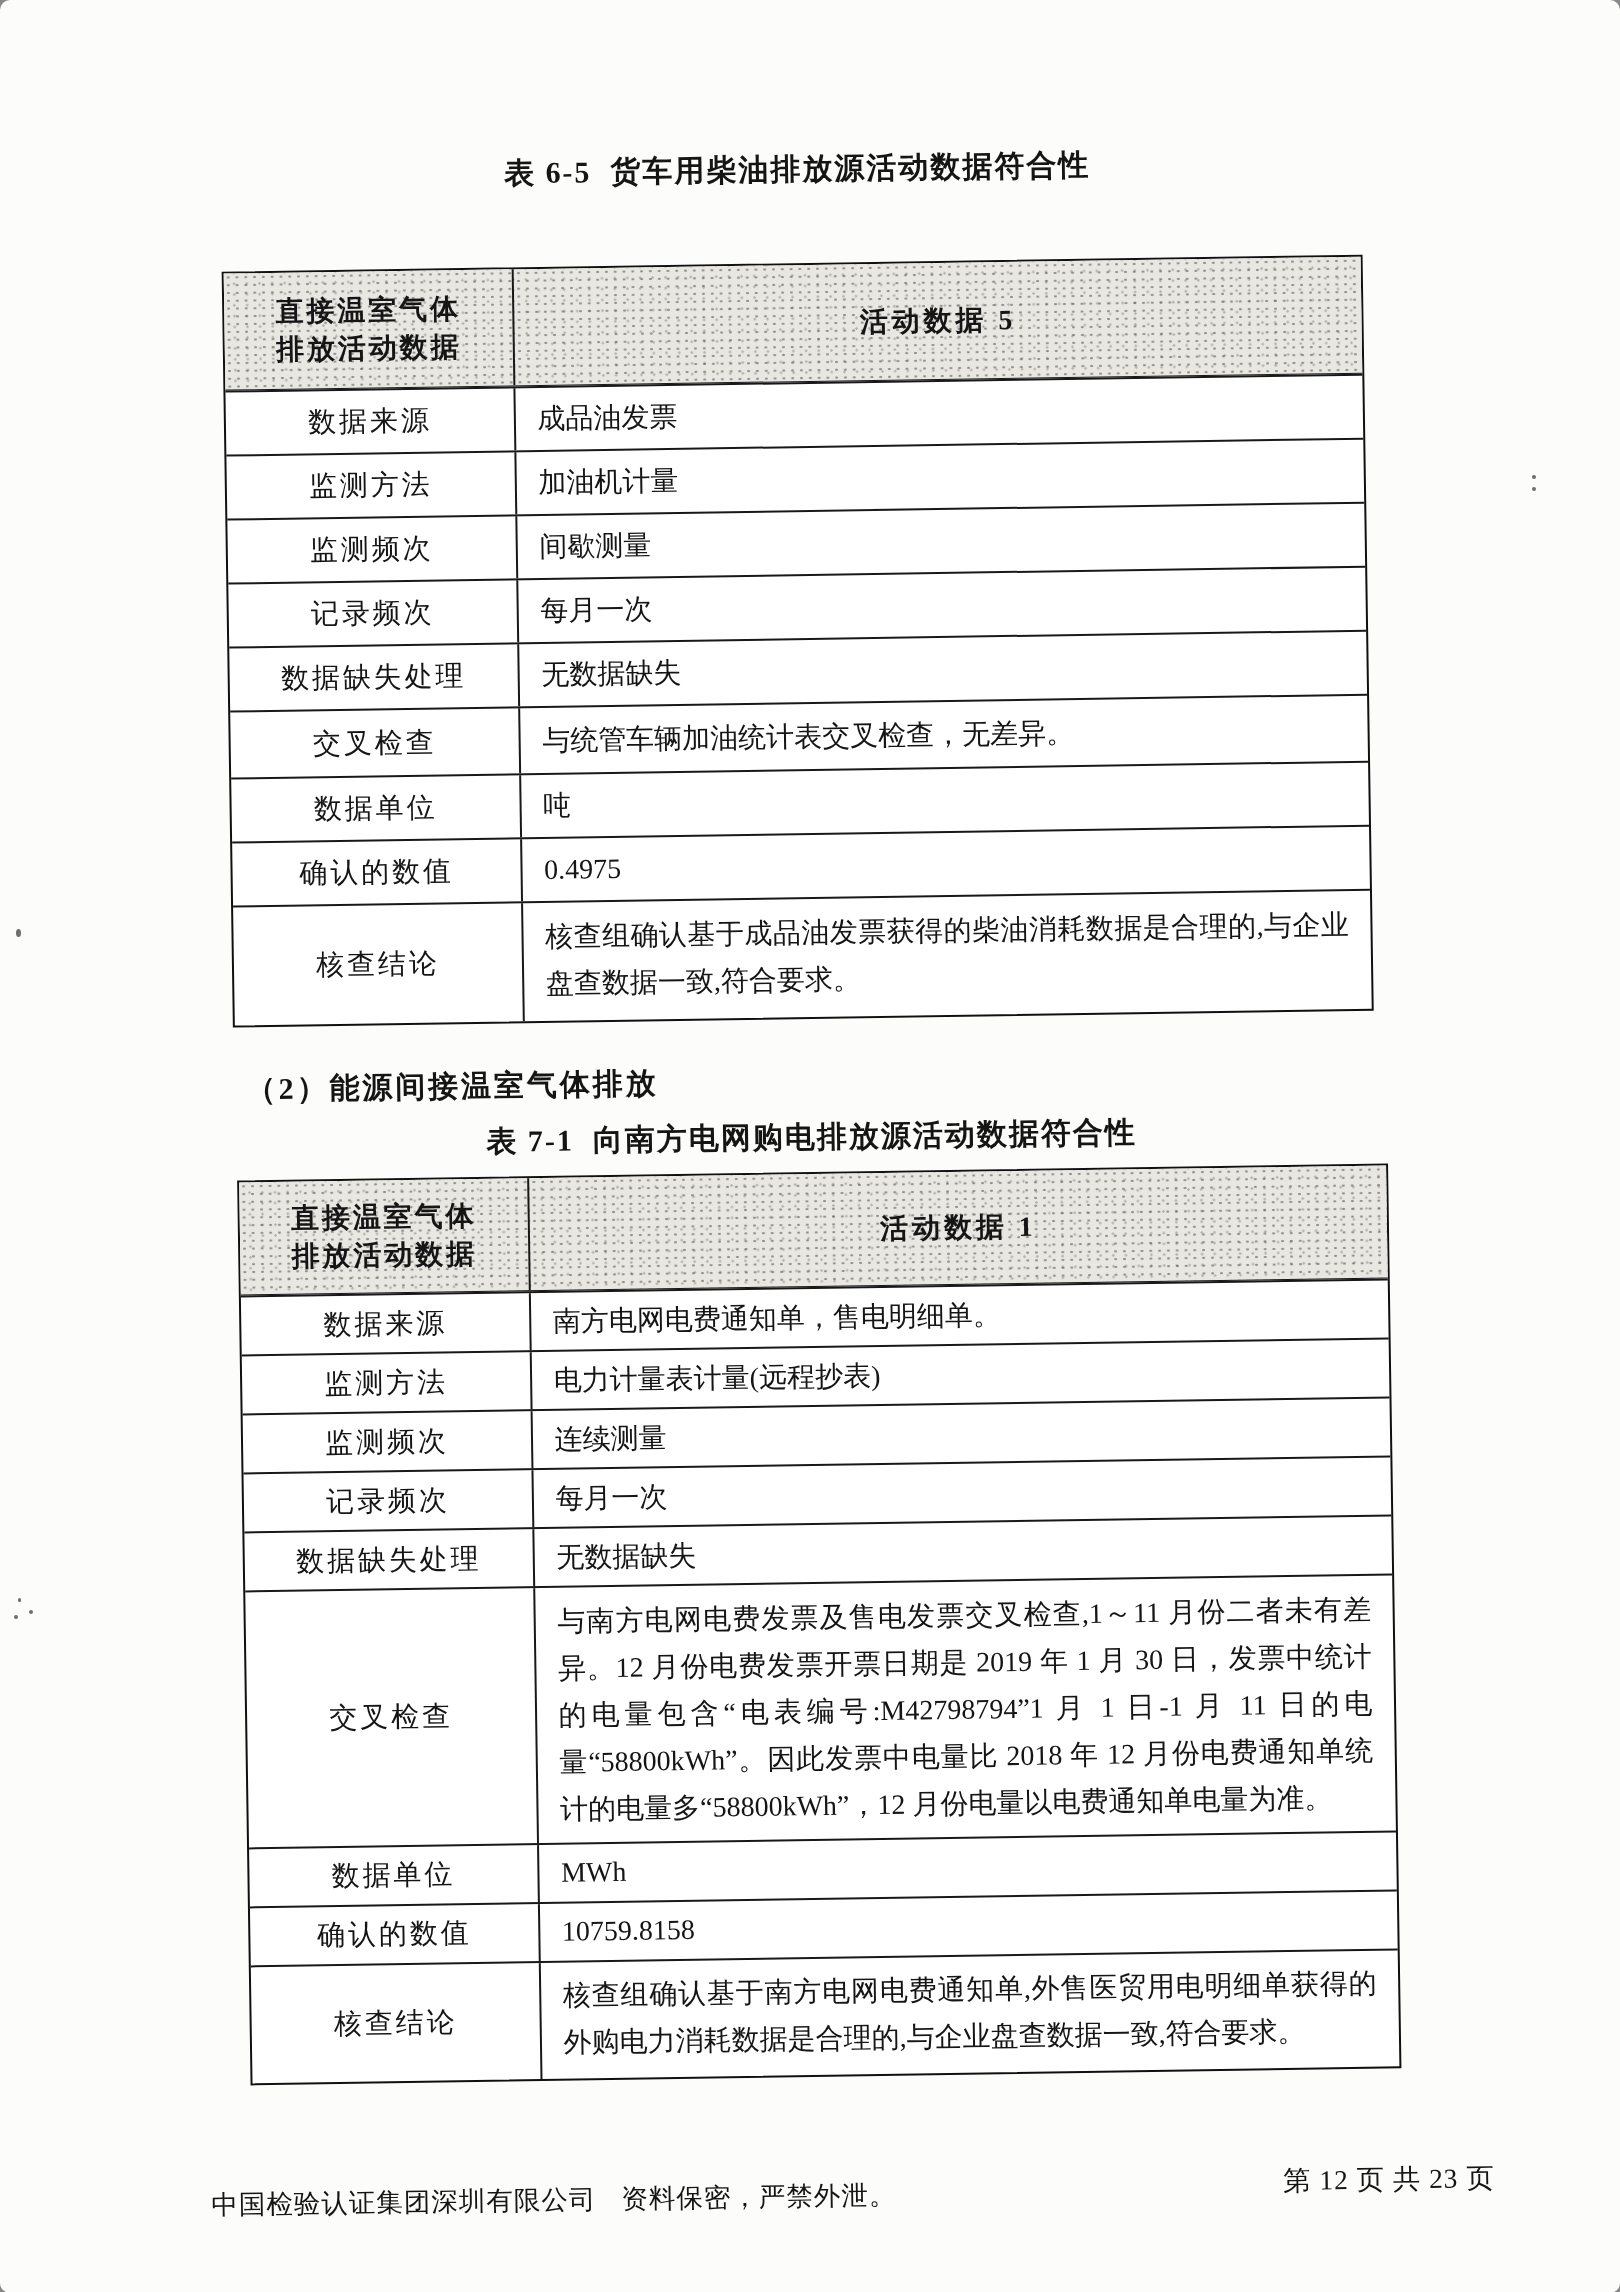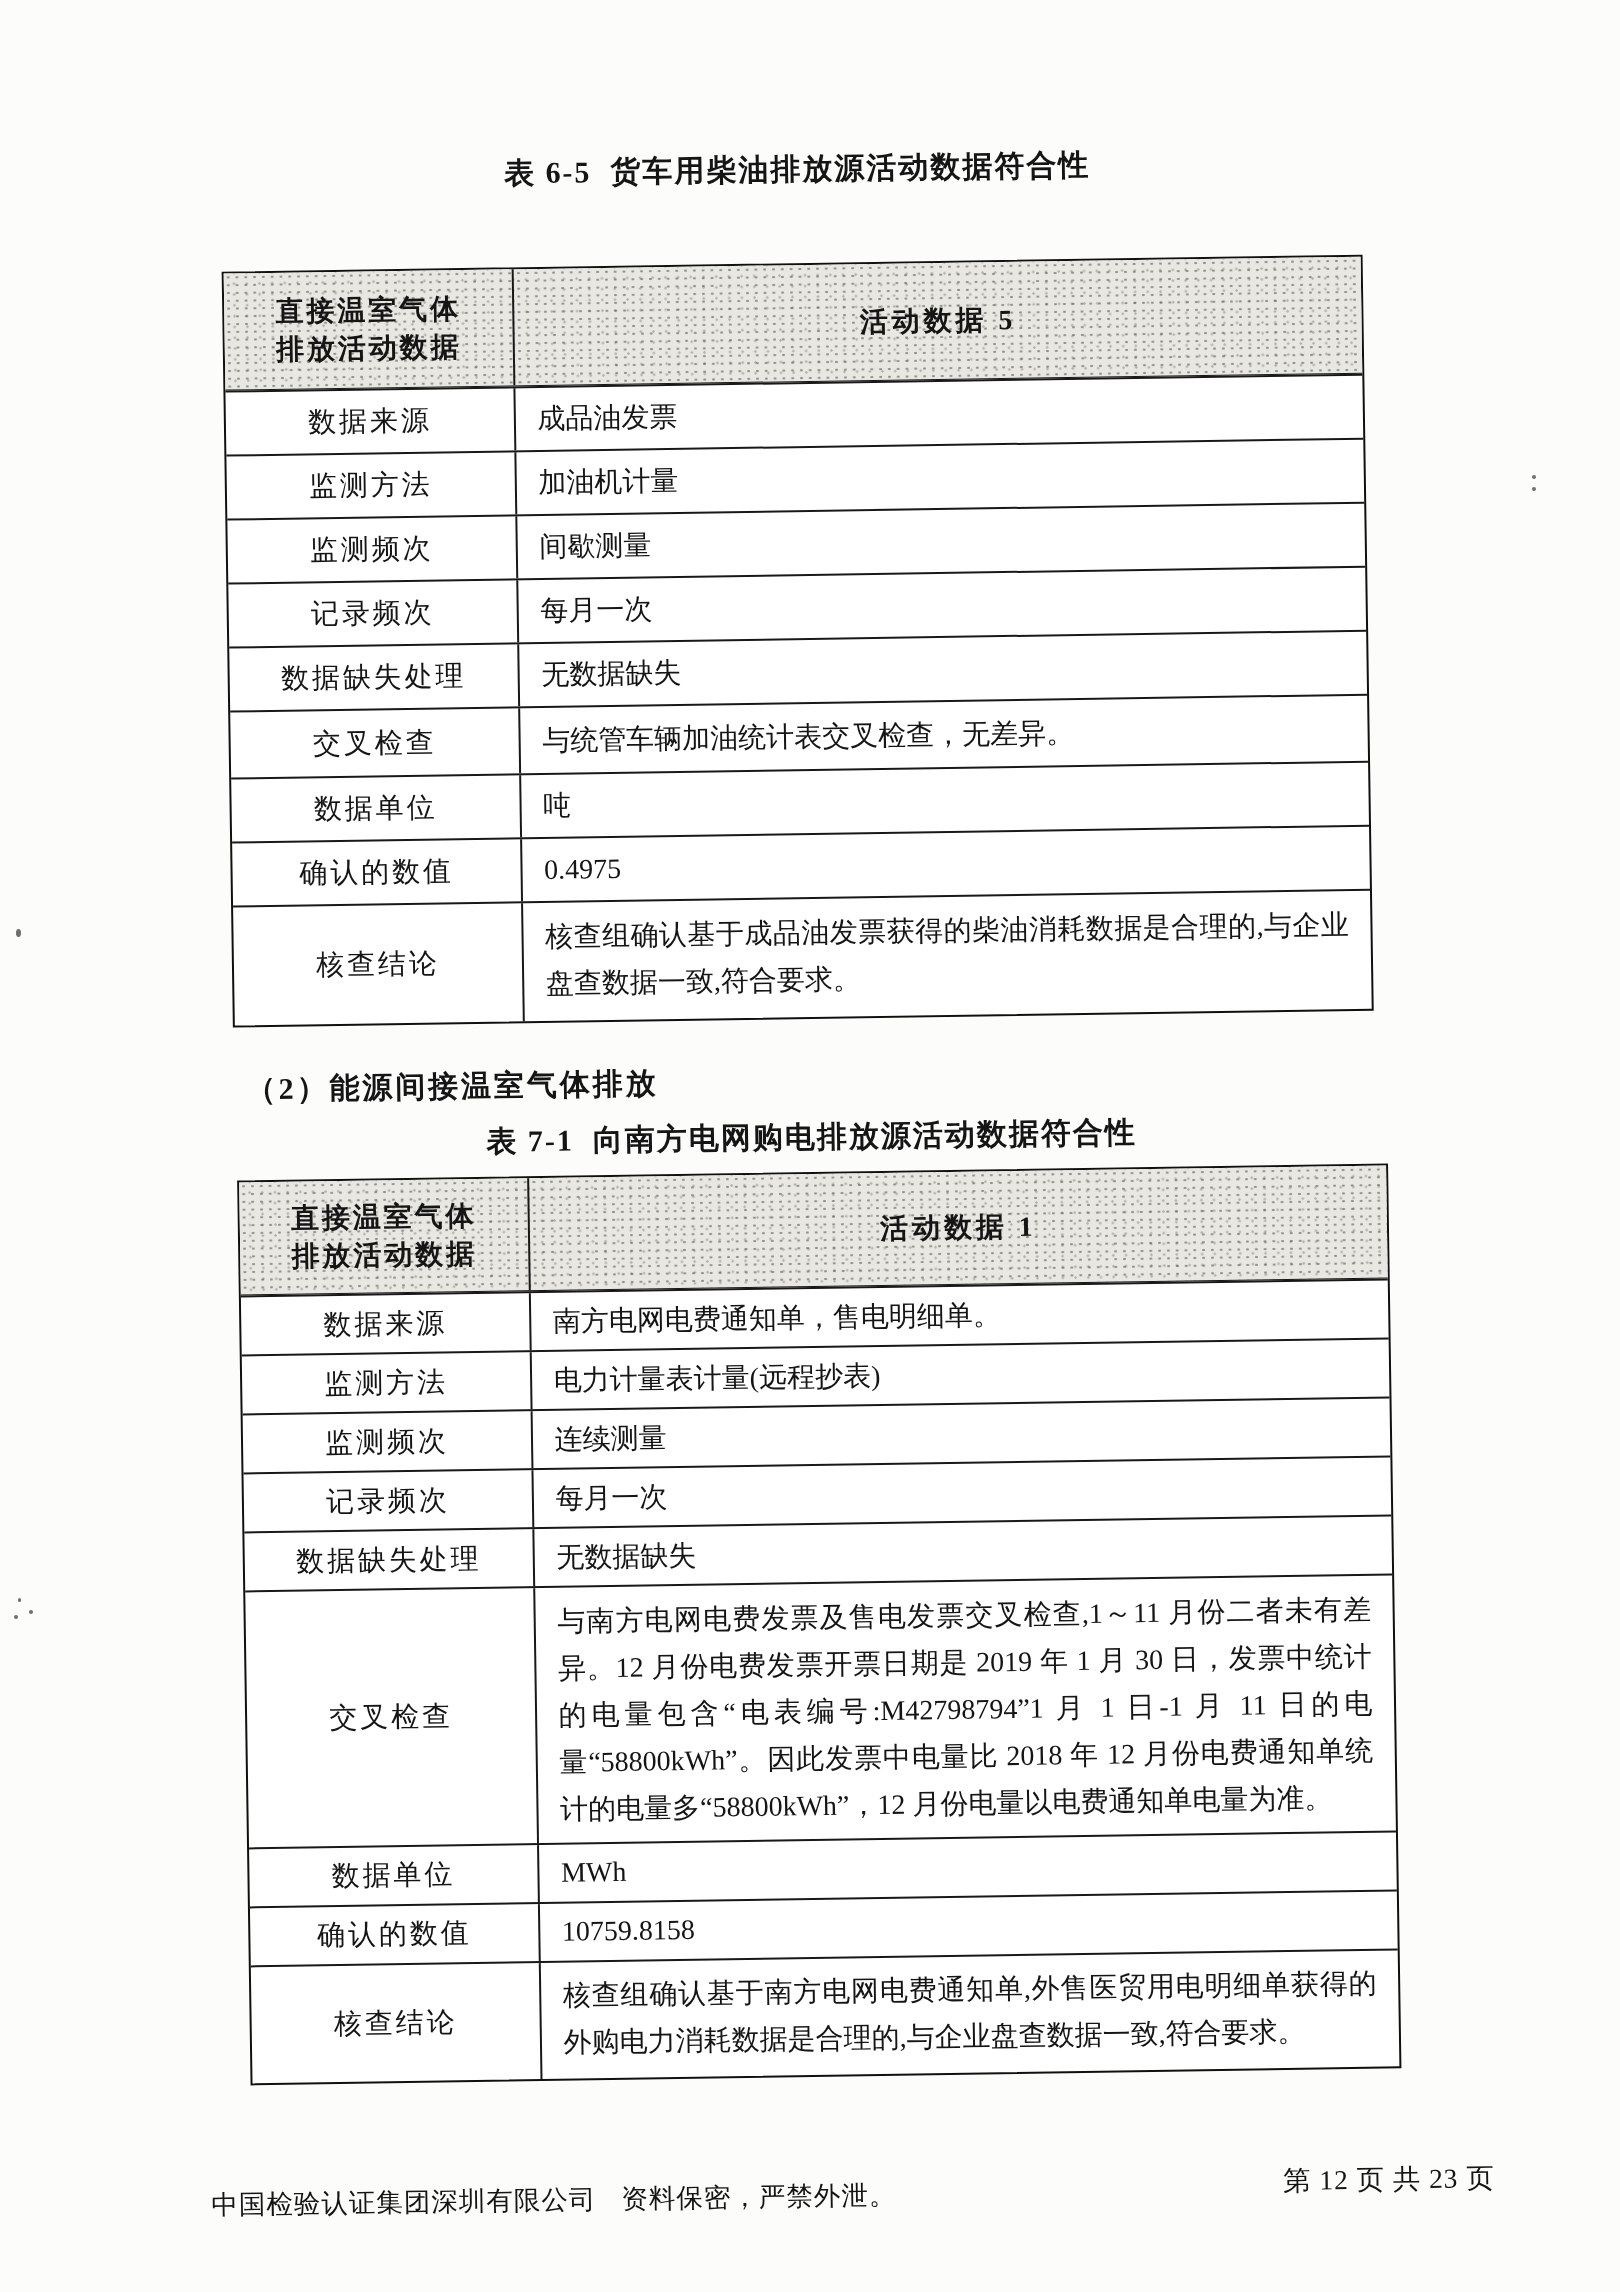--- a/index.html
+++ b/index.html
@@ -5,20 +5,21 @@
   html,body { margin:0; padding:0; }
   body { background:#888; }
   .page {
     position:relative;
     width:1620px; height:2293px;
     margin:0 auto;
     background:#fcfcfa;
     overflow:hidden;
     font-family:"Liberation Serif","DejaVu Serif",serif;
     color:#151515;
+    border-radius:10px;
   }
   
   .rot {
     position:absolute; inset:0;
     transform:rotate(-0.85deg);
     transform-origin:50% 45%;
   }
   .tbl-title {
     position:absolute; left:0; width:100%;
     text-align:center;

